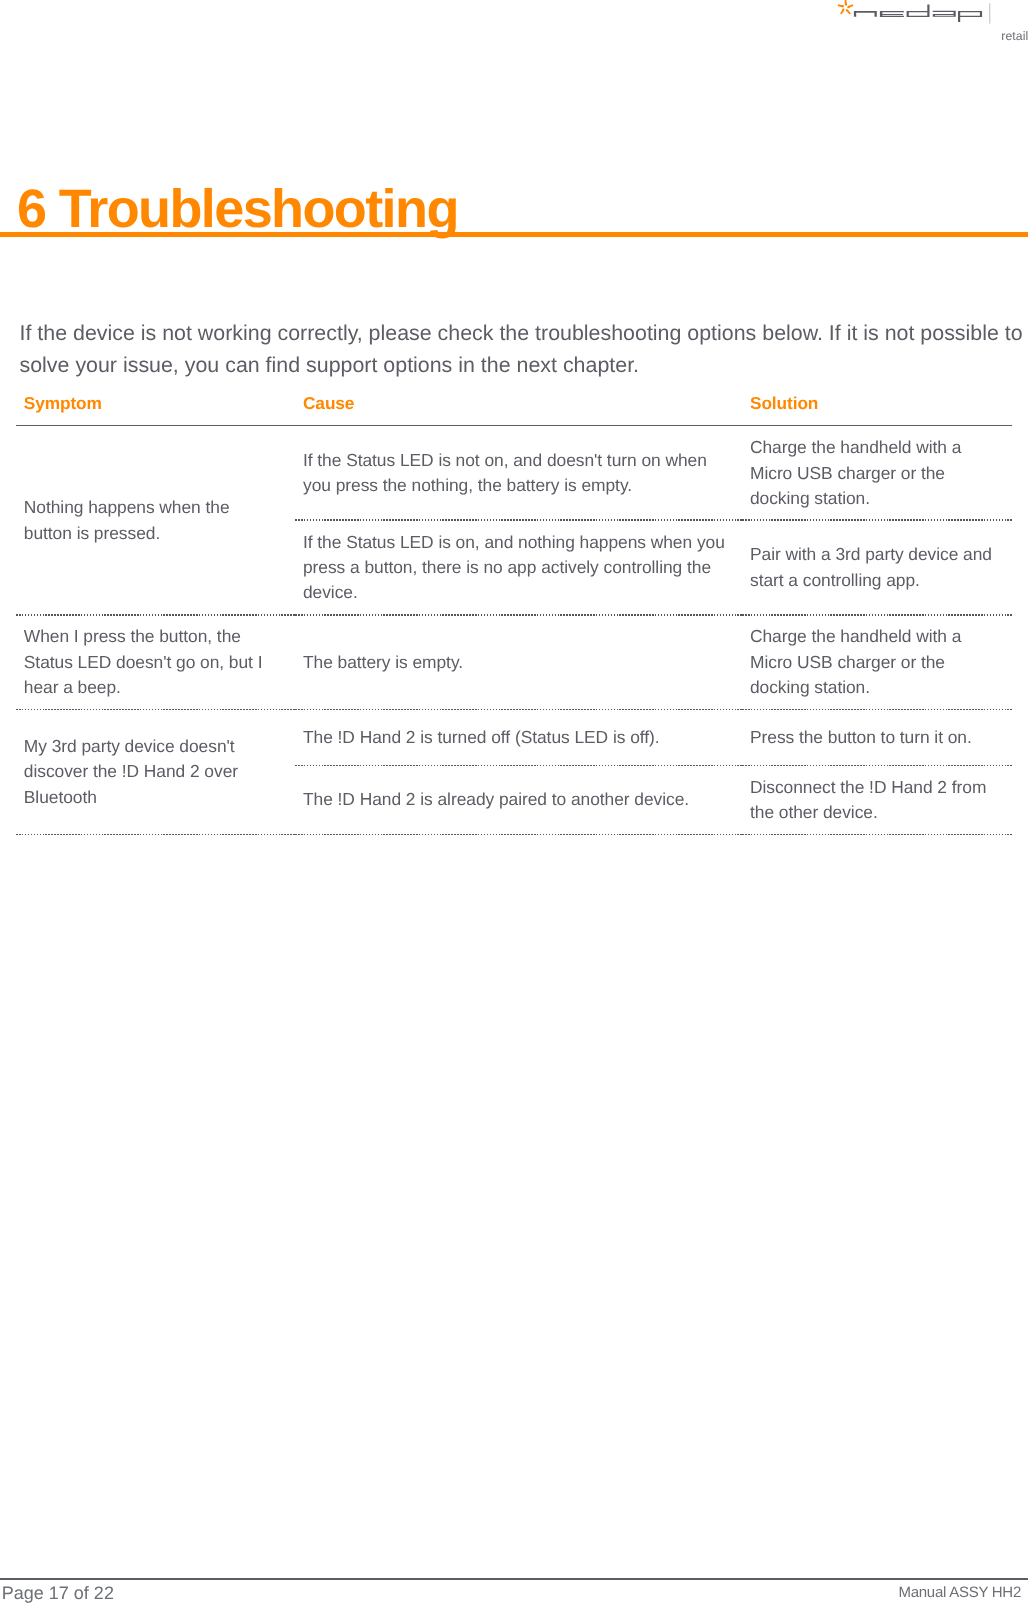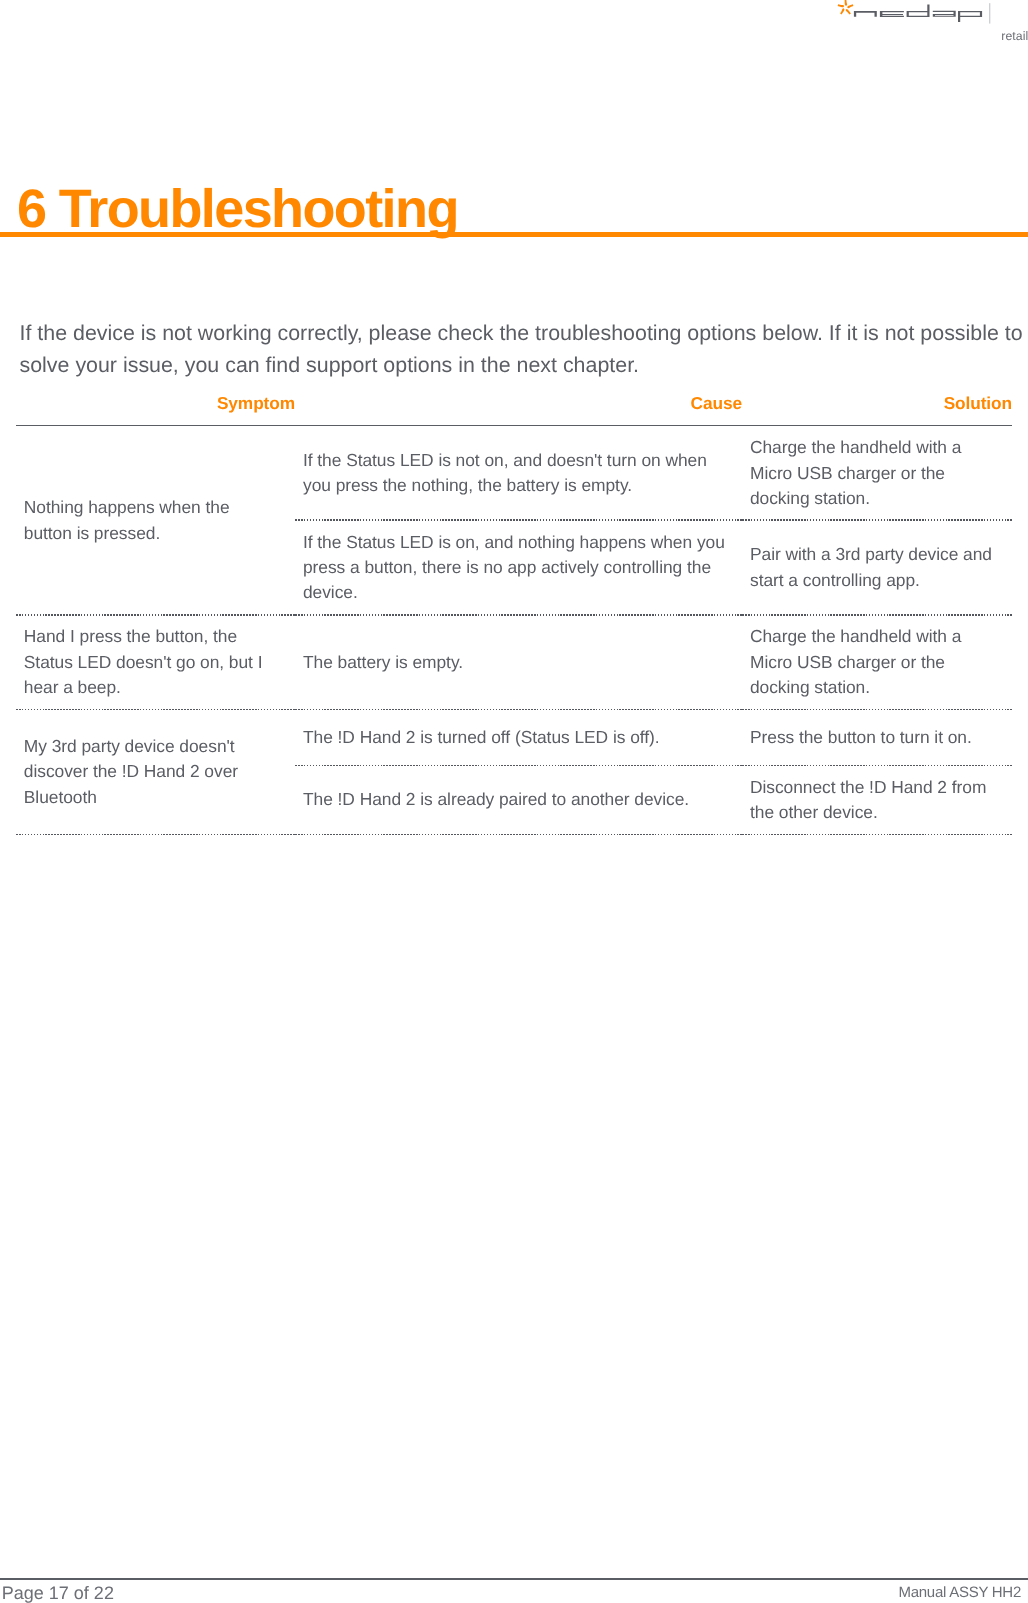--- a/index.html
+++ b/index.html
@@ -30,21 +30,21 @@
   
   .intro {
     position:absolute; left:1.5px; top:300px; width:1012px;
     font-size:21.4px; line-height:31.5px; color:#5b5d64; margin:18px;
   }
 
   
   .tbl { position:absolute; left:15.8px; top:393.3px; width:996.2px; }
   table { border-collapse:collapse; width:996.2px; table-layout:fixed; }
   th {
-    text-align:right; font-size:17.3px; font-weight:bold; color:#ff8800;
+    text-align:left; font-size:17.3px; font-weight:bold; color:#ff8800;
     padding:0 0 12px 8px; border-bottom:1.35px solid #5b5d64; vertical-align:bottom;
     line-height:20px; letter-spacing:-0.1px;
   }
   td {
     font-size:17.4px; line-height:25.3px; color:#5b5d64; vertical-align:middle;
     padding:0 10px 0 8px; letter-spacing:-0.05px;
   }
   .dot { position:relative; }
   .dot::after {
     content:""; position:absolute; left:0; right:0; bottom:-0.9px; height:1.8px;
@@ -106,21 +106,21 @@
     <tr style="height:94.6px">
       <td class="sym dot" rowspan="2">Nothing happens when the button is pressed.</td>
       <td class="dot">If the Status LED is not on, and doesn't turn on when you press the nothing, the battery is empty.</td>
       <td class="dot">Charge the handheld with a Micro USB charger or the docking station.</td>
     </tr>
     <tr style="height:94.7px">
       <td class="dot">If the Status LED is on, and nothing happens when you press a button, there is no app actively controlling the device.</td>
       <td class="dot">Pair with a 3rd party device and start a controlling app.</td>
     </tr>
     <tr style="height:94.4px">
-      <td class="sym dot" rowspan="1">Hand I press the button, the Status LED doesn't go on, but I hear a beep.</td>
+      <td class="sym dot" rowspan="1">When I press the button, the Status LED doesn't go on, but I hear a beep.</td>
       <td class="dot">The battery is empty.</td>
       <td class="dot">Charge the handheld with a Micro USB charger or the docking station.</td>
     </tr>
     <tr style="height:56.1px">
       <td class="sym dot" rowspan="2">My 3rd party device doesn't discover the !D Hand 2 over Bluetooth</td>
       <td class="dot">The !D Hand 2 is turned off (Status LED is off).</td>
       <td class="dot">Press the button to turn it on.</td>
     </tr>
     <tr style="height:68.9px">
       <td class="dot">The !D Hand 2 is already paired to another device.</td>

